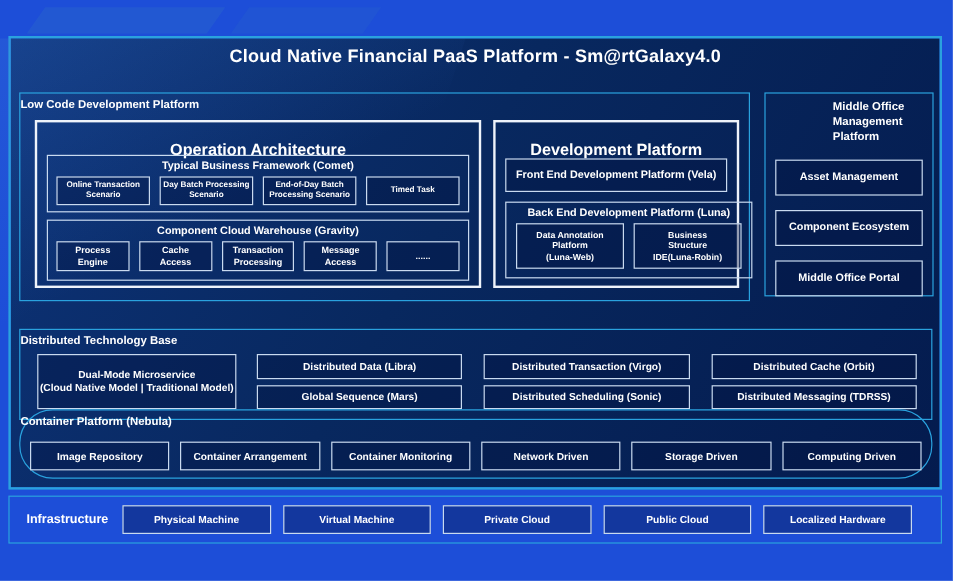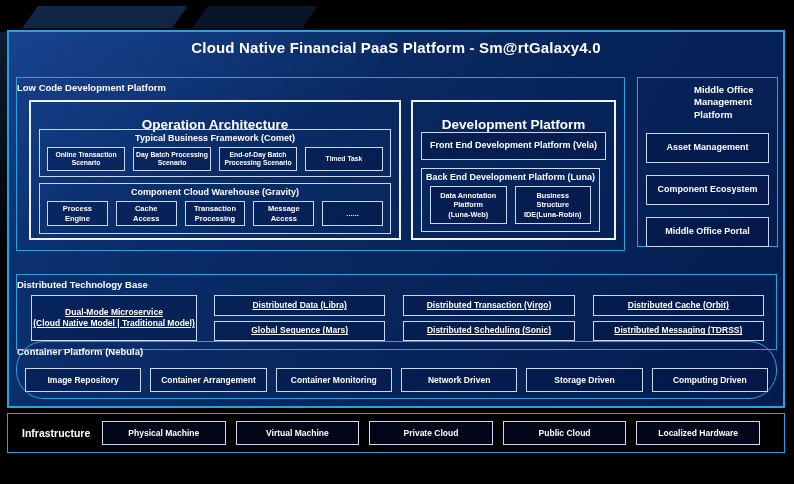--- a/index.html
+++ b/index.html
@@ -1,18 +1,18 @@
 <!DOCTYPE html>
 <html><head>
 <meta charset="utf-8">
 <style>
   html,body { margin:0; padding:0; }
   .stage {
     position:relative; width:794px; height:484px; overflow:hidden;
-    background:#000000; color:#ffffff;
+    background:#1d4ed8; color:#ffffff;
     font-family:"Liberation Sans", sans-serif;
   }
   .decor {
     position:absolute; top:6px; height:22px;
     transform:skewX(-35deg); pointer-events:none;
   }
   .decor-1 { left:30px; width:150px; background:rgba(47,108,200,0.35); }
   .decor-2 { left:200px; width:110px; background:rgba(47,108,200,0.20); }
 
   .main-panel {
@@ -49,32 +49,32 @@
   .op-box { left:12px; top:22px; width:372px; height:140px; }
   .comet { left:8px; top:27px; width:352px; height:48px; }
   .comet-row { display:flex; gap:8px; padding:4px 7px 0; }
   .comet-row .cell { flex:1; height:24px; font-size:6.8px; }
   .gravity { left:8px; top:81px; width:352px; height:51px; }
   .gravity-row { display:flex; gap:8px; padding:4px 7px 0; }
   .gravity-row .cell { flex:1; height:25px; font-size:7.5px; }
 
   .dev-box { left:394px; top:22px; width:205px; height:140px; }
   .front-cell { position:absolute; left:8px; top:30px; width:185px; height:28px; font-size:9px; }
-  .back-box { left:8px; top:66px; width:179px; height:64px; }
+  .back-box { left:8px; top:66px; width:206px; height:64px; }
   .back-row { display:flex; gap:8px; padding:4px 8px 0; }
   .back-row .cell { flex:1; height:38px; font-size:7.3px; }
 
   
   .middle-office { left:628px; top:45px; width:141px; height:170px; padding:6px 8px; }
   .mo-label { font-size:9.5px; font-weight:bold; line-height:1.3; white-space:pre-line;margin-left:48px; }
   .mo-cell { width:100%; height:30px; font-size:9px; margin-top:12px; }
 
   
   .distributed { left:7px; top:242px; width:761px; height:76px; }
-  .dist-row { position:absolute; left:14px; right:12px; top:20px; bottom:8px; display:flex; gap:17px;text-decoration:underline; }
+  .dist-row { position:absolute; left:14px; right:12px; top:20px; bottom:8px; display:flex; gap:17px; }
   .dual-cell { width:166px; font-size:8.5px; line-height:1.35; }
   .dist-grid { flex:1; display:grid; grid-template-columns:repeat(3,1fr);
                grid-template-rows:1fr 1fr; column-gap:18px; row-gap:5px; }
   .dist-grid .cell { font-size:8.5px; }
 
   
   .container-platform { left:7px; top:309px; width:761px; height:58px;border-radius:28px; }
   .cont-row { position:absolute; left:8px; right:8px; top:26px; height:24px; display:flex; gap:9px; }
   .cont-row .cell { flex:1; font-size:8.5px; }
 

